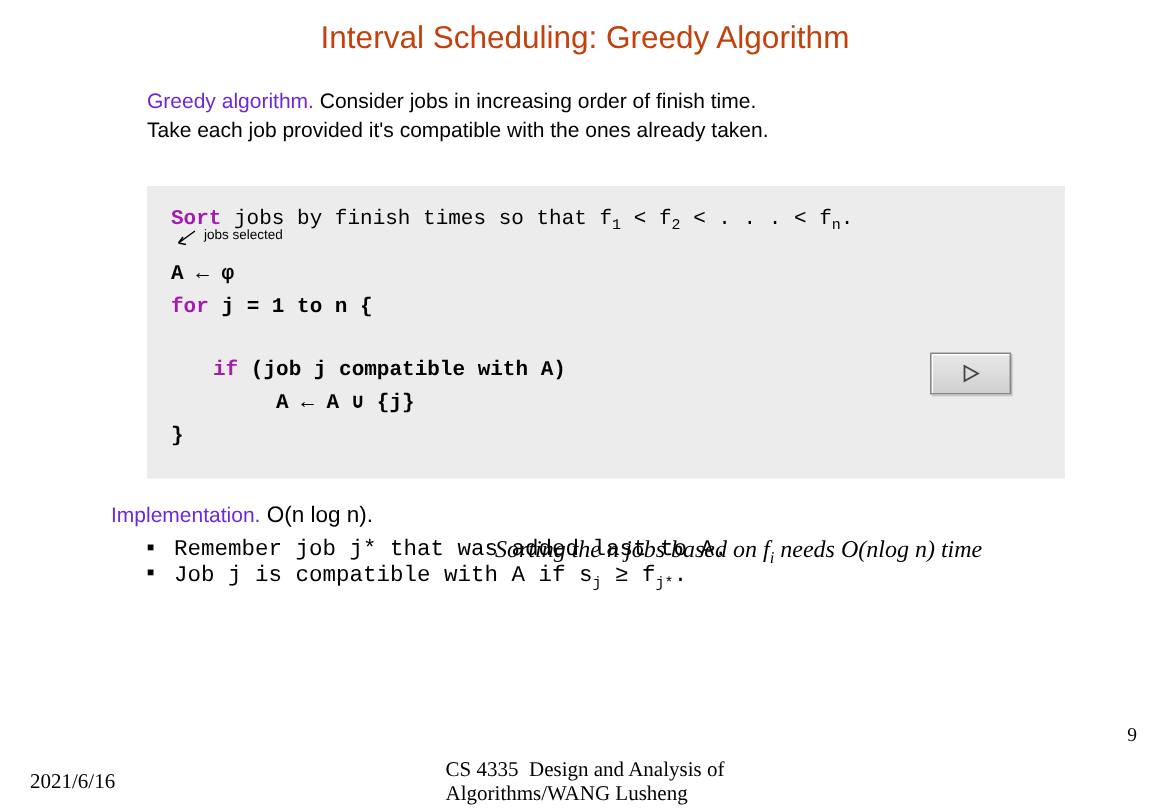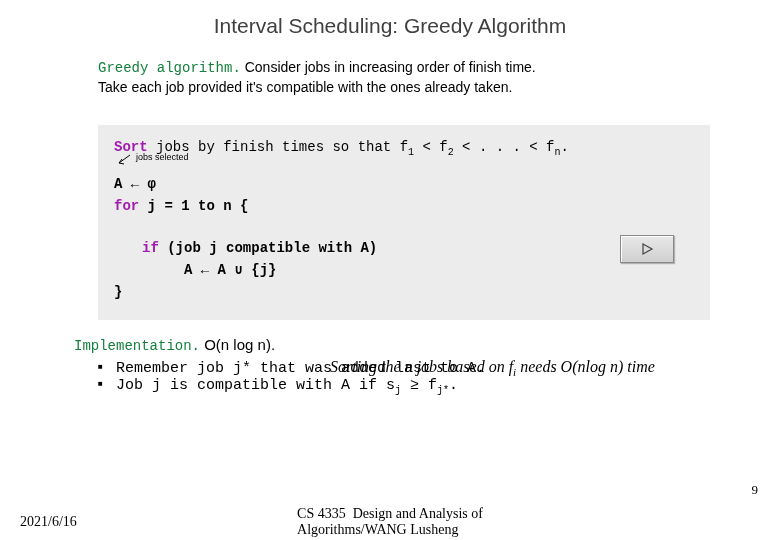--- a/index.html
+++ b/index.html
@@ -9,31 +9,31 @@
     height: 540px;
     font-family: "Trebuchet MS", "Comic Sans MS", sans-serif;
     background: #ffffff;
     position: relative;
     overflow: hidden;
     color: #000;
   }
   .slide-title {
     text-align: center;
     font-size: 21px;
-    color: #404040;
+    color: #c2410c;
     font-weight: 500;
     margin-top: 14px;
     margin-bottom: 20px;
     font-family: "Trebuchet MS", sans-serif;
   }
   .section-head {
-    color: #15803d;
+    color: #6d28d9;
     font-weight: 500;
     font-size: 14px;
-    font-family: Liberation Mono, monospace;
+    font-family: Liberation Sans, sans-serif;
   }
   .body-row {
     padding: 0 70px 0 98px;
     font-size: 14px;
     line-height: 1.35;
     font-family: "Trebuchet MS", sans-serif;
   }
   .codebox {
     margin: 28px 70px 8px 98px;
     background: #ececec;

